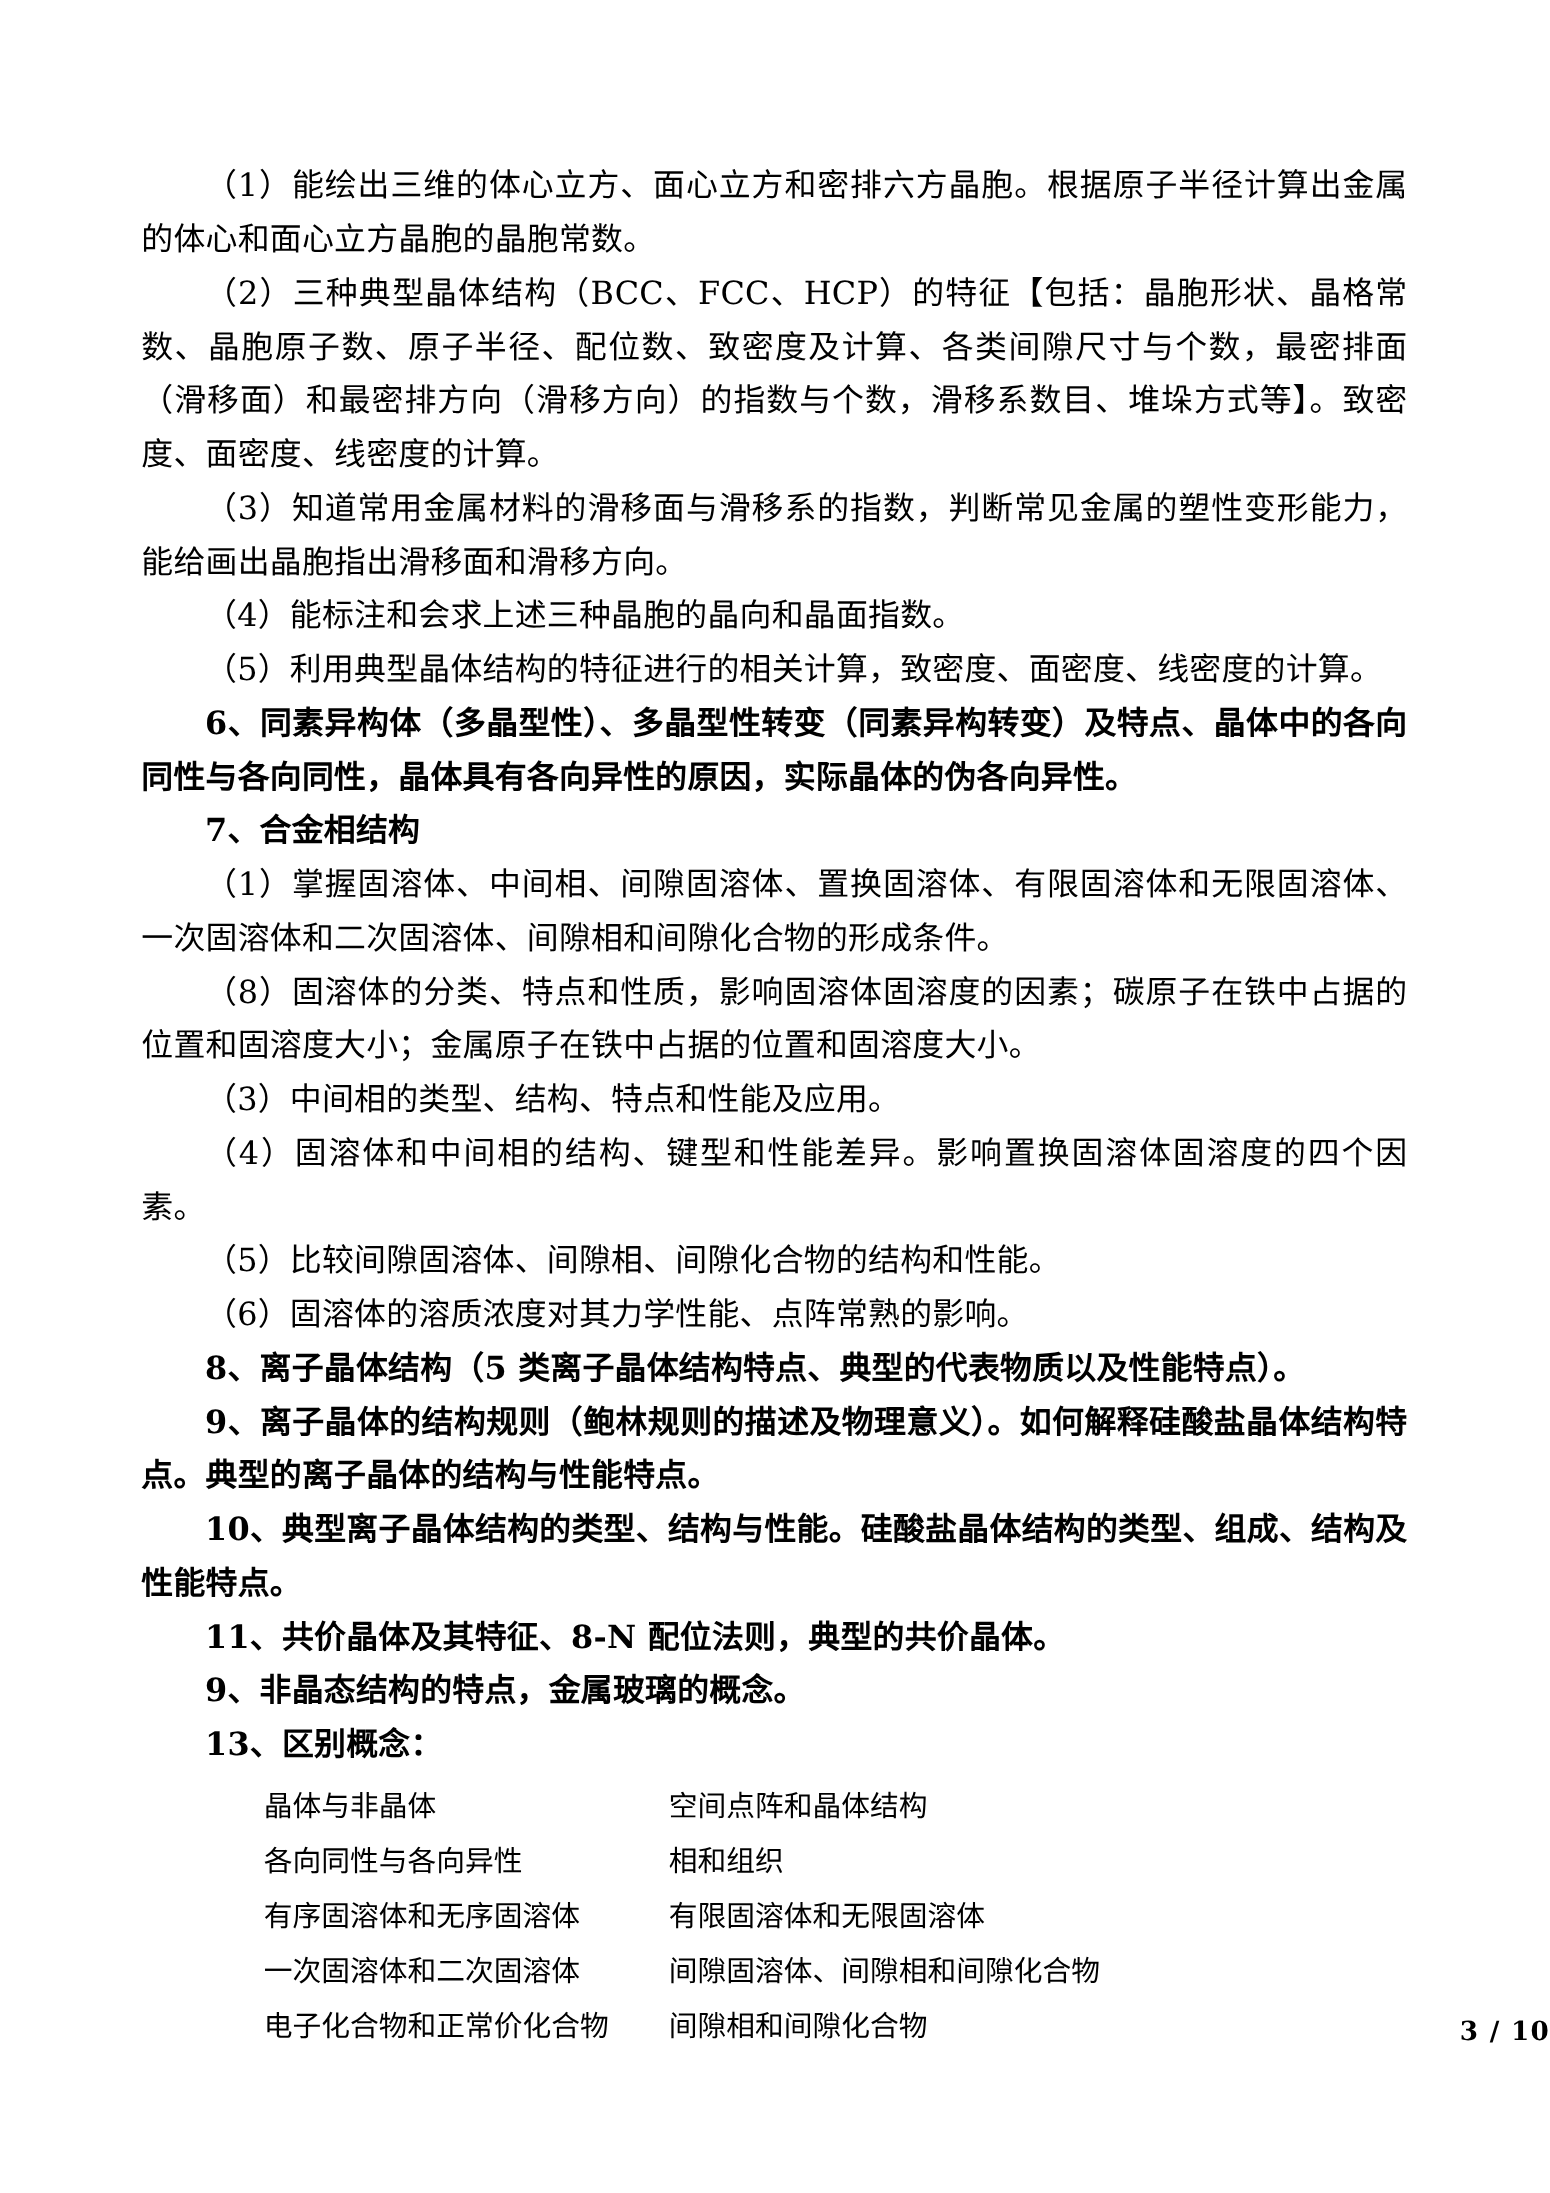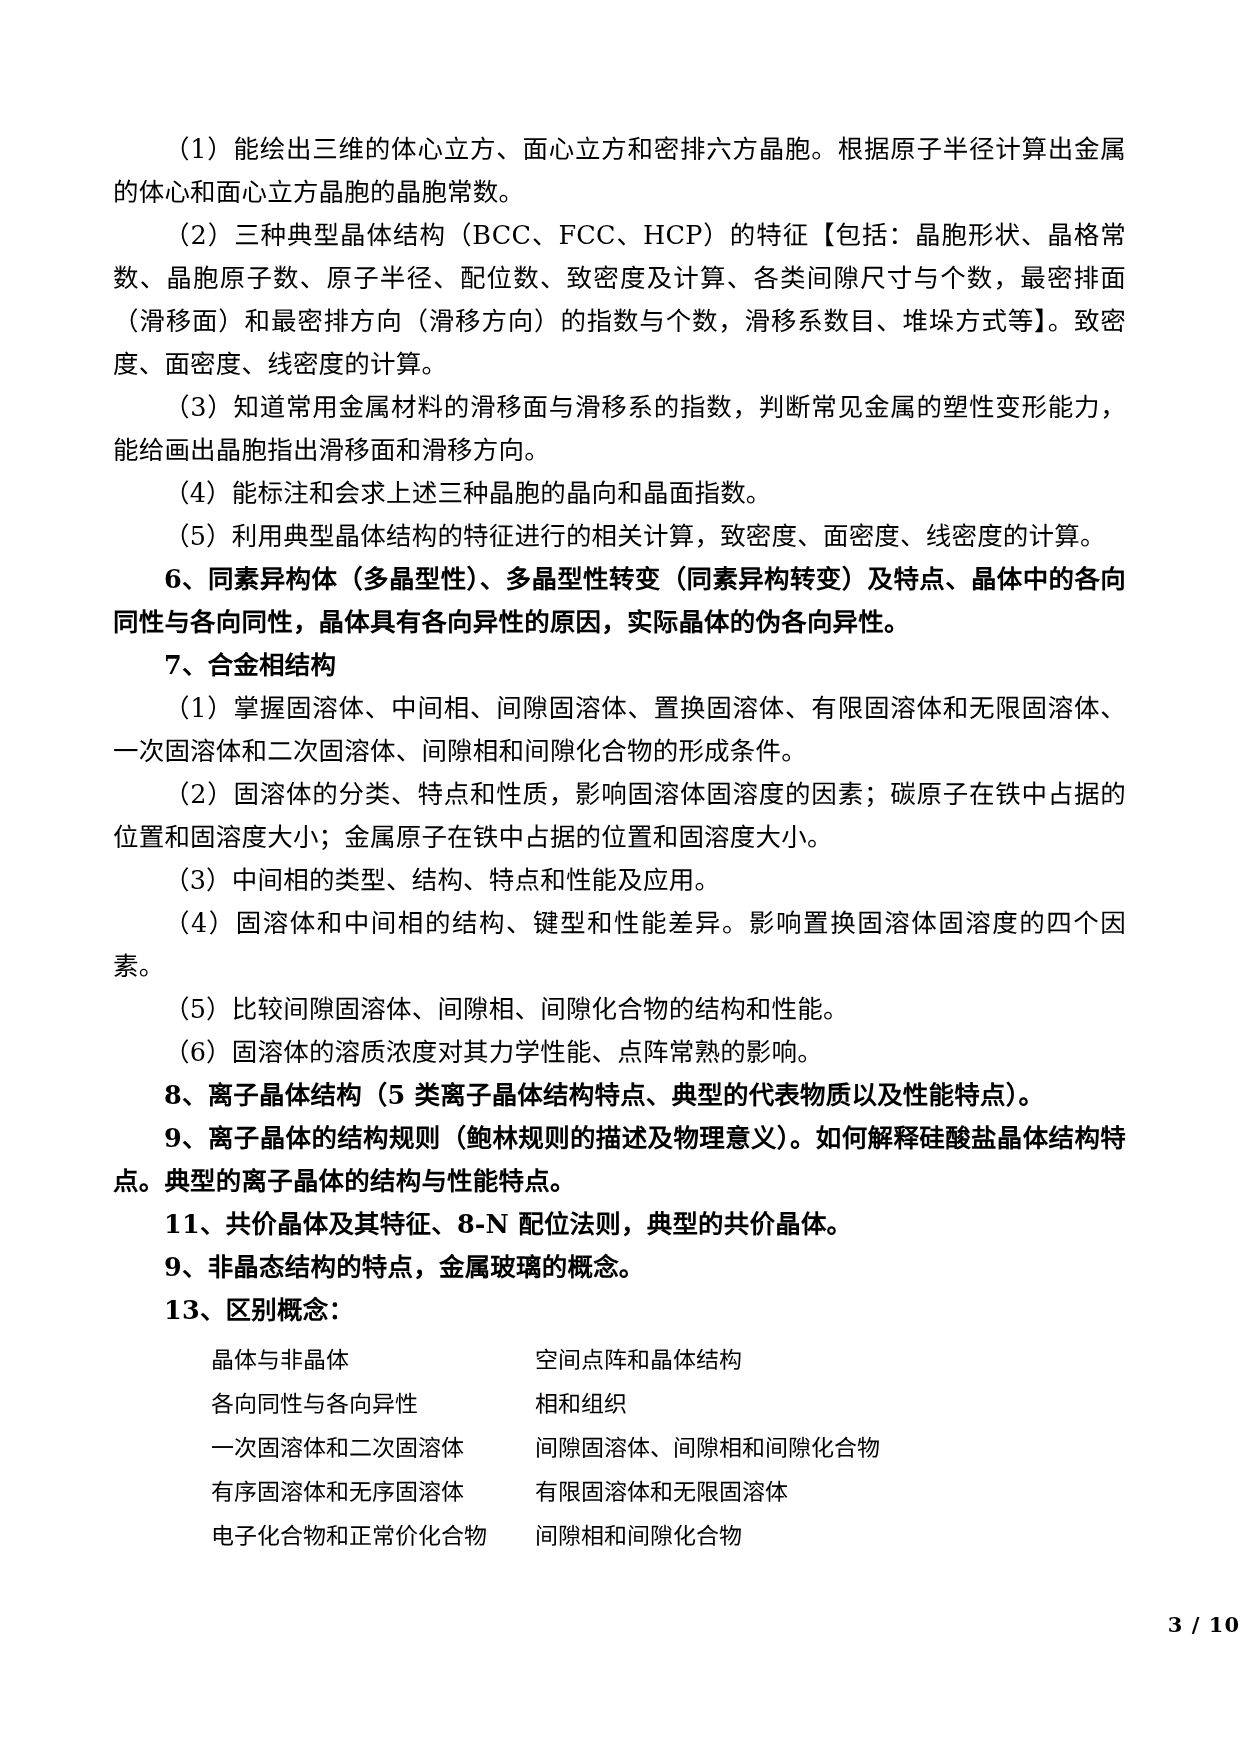--- a/index.html
+++ b/index.html
@@ -99,47 +99,48 @@
   <div class="content">
     <div id="paragraph-list">
         <p class="para">（1）能绘出三维的体心立方、面心立方和密排六方晶胞。根据原子半径计算出金属的体心和面心立方晶胞的晶胞常数。</p>
         <p class="para">（2）三种典型晶体结构（BCC、FCC、HCP）的特征【包括：晶胞形状、晶格常数、晶胞原子数、原子半径、配位数、致密度及计算、各类间隙尺寸与个数，最密排面（滑移面）和最密排方向（滑移方向）的指数与个数，滑移系数目、堆垛方式等】。致密度、面密度、线密度的计算。</p>
         <p class="para">（3）知道常用金属材料的滑移面与滑移系的指数，判断常见金属的塑性变形能力，能给画出晶胞指出滑移面和滑移方向。</p>
         <p class="para">（4）能标注和会求上述三种晶胞的晶向和晶面指数。</p>
         <p class="para">（5）利用典型晶体结构的特征进行的相关计算，致密度、面密度、线密度的计算。</p>
         <p class="para major">6、同素异构体（多晶型性）、多晶型性转变（同素异构转变）及特点、晶体中的各向同性与各向同性，晶体具有各向异性的原因，实际晶体的伪各向异性。</p>
         <p class="para major">7、合金相结构</p>
         <p class="para">（1）掌握固溶体、中间相、间隙固溶体、置换固溶体、有限固溶体和无限固溶体、一次固溶体和二次固溶体、间隙相和间隙化合物的形成条件。</p>
-        <p class="para">（2）固溶体的分类、特点和性质，影响固溶体固溶度的因素；碳原子在铁中占据的位置和固溶度大小；金属原子在铁中占据的位置和固溶度大小。</p>
+        <p class="para">（8）固溶体的分类、特点和性质，影响固溶体固溶度的因素；碳原子在铁中占据的位置和固溶度大小；金属原子在铁中占据的位置和固溶度大小。</p>
         <p class="para">（3）中间相的类型、结构、特点和性能及应用。</p>
         <p class="para">（4）固溶体和中间相的结构、键型和性能差异。影响置换固溶体固溶度的四个因素。</p>
         <p class="para">（5）比较间隙固溶体、间隙相、间隙化合物的结构和性能。</p>
         <p class="para">（6）固溶体的溶质浓度对其力学性能、点阵常熟的影响。</p>
         <p class="para major">8、离子晶体结构（5 类离子晶体结构特点、典型的代表物质以及性能特点）。</p>
         <p class="para major">9、离子晶体的结构规则（鲍林规则的描述及物理意义）。如何解释硅酸盐晶体结构特点。典型的离子晶体的结构与性能特点。</p>
+        <p class="para major">10、典型离子晶体结构的类型、结构与性能。硅酸盐晶体结构的类型、组成、结构及性能特点。</p>
         <p class="para major">11、共价晶体及其特征、8-N 配位法则，典型的共价晶体。</p>
         <p class="para major">9、非晶态结构的特点，金属玻璃的概念。</p>
         <p class="para major">13、区别概念：</p>
       </div>
     <ul class="concept-list" id="concept-list">
         <li class="concept-row">
           <span class="concept-col-left">晶体与非晶体</span>
           <span class="concept-col-right">空间点阵和晶体结构</span>
         </li>
         <li class="concept-row">
           <span class="concept-col-left">各向同性与各向异性</span>
           <span class="concept-col-right">相和组织</span>
         </li>
         <li class="concept-row">
+          <span class="concept-col-left">有序固溶体和无序固溶体</span>
+          <span class="concept-col-right">有限固溶体和无限固溶体</span>
+        </li>
+        <li class="concept-row">
           <span class="concept-col-left">一次固溶体和二次固溶体</span>
           <span class="concept-col-right">间隙固溶体、间隙相和间隙化合物</span>
-        </li>
-        <li class="concept-row">
-          <span class="concept-col-left">有序固溶体和无序固溶体</span>
-          <span class="concept-col-right">有限固溶体和无限固溶体</span>
         </li>
         <li class="concept-row">
           <span class="concept-col-left">电子化合物和正常价化合物</span>
           <span class="concept-col-right">间隙相和间隙化合物</span>
         </li>
       </ul>
   </div>
 
   <div class="footer">3 / 10</div>
 

